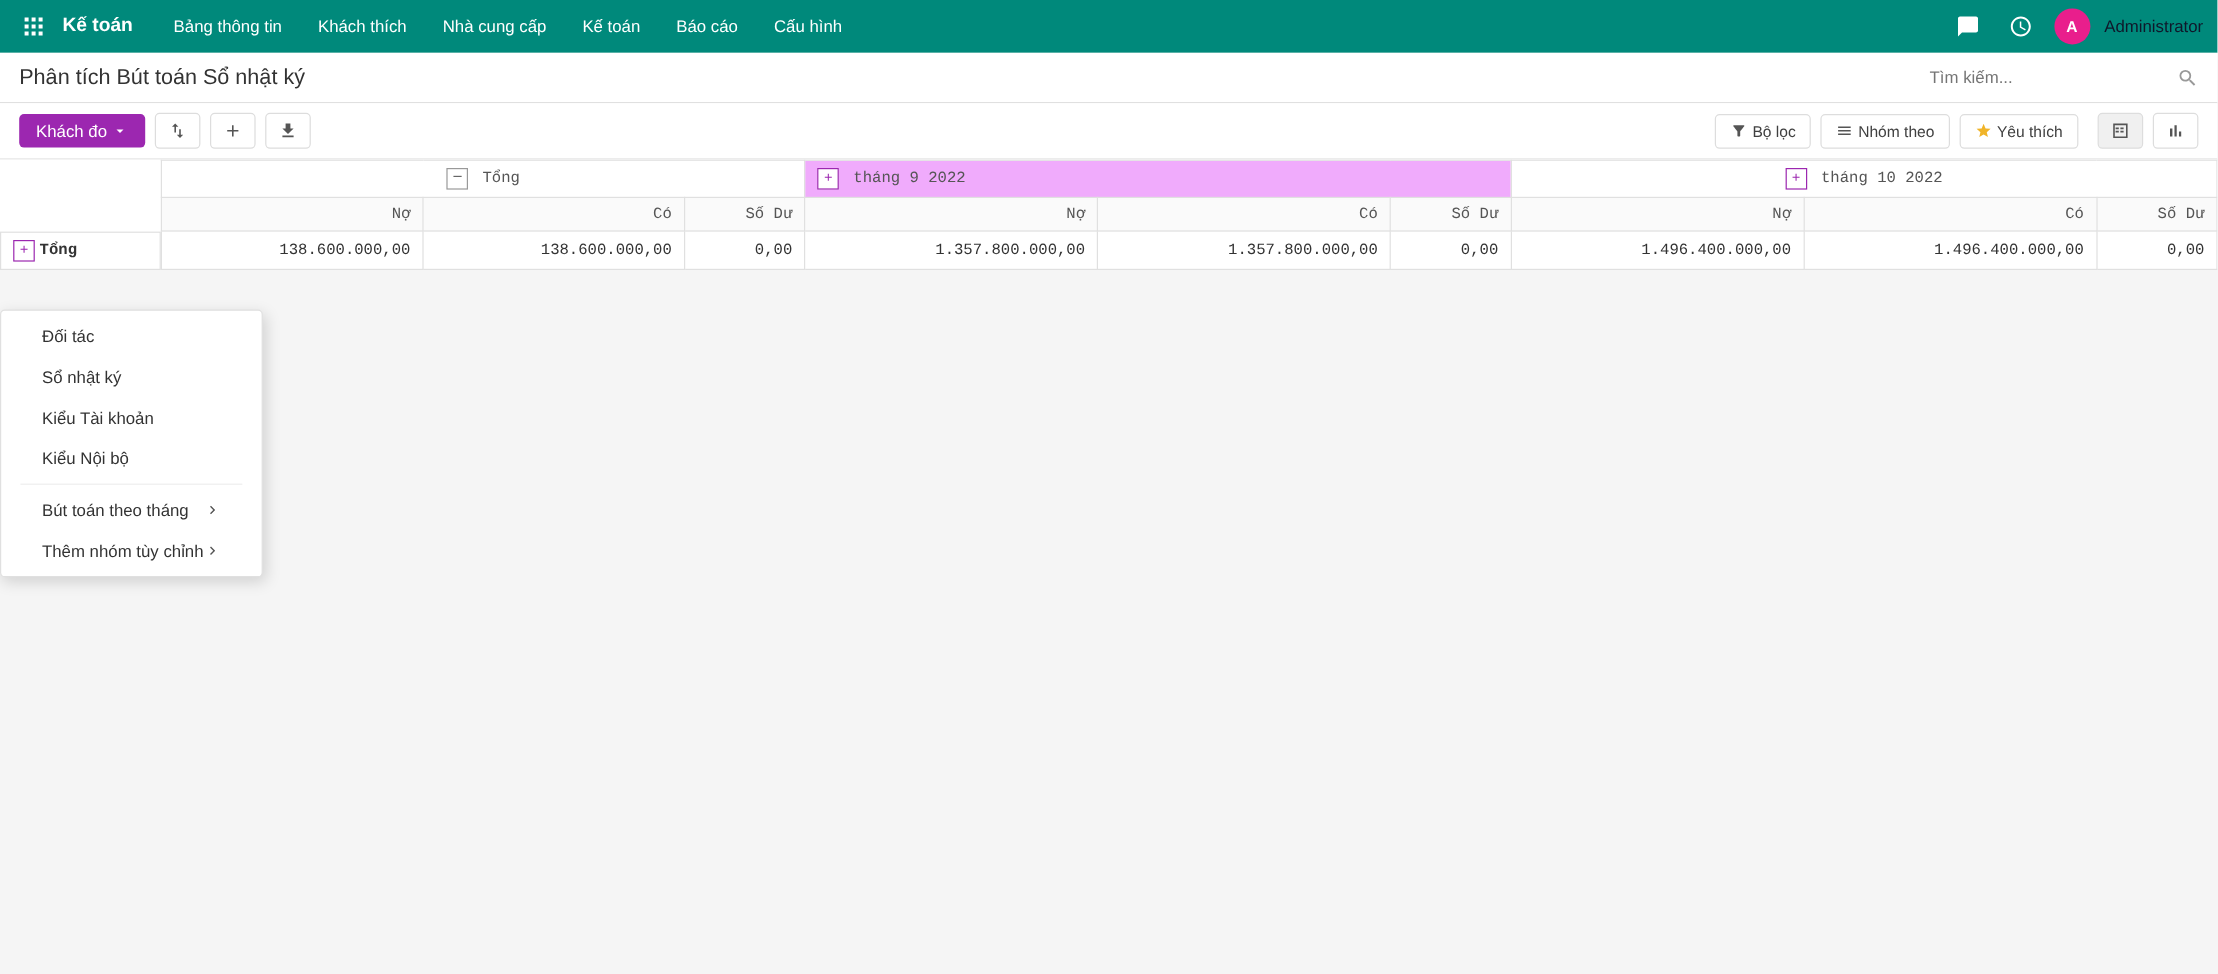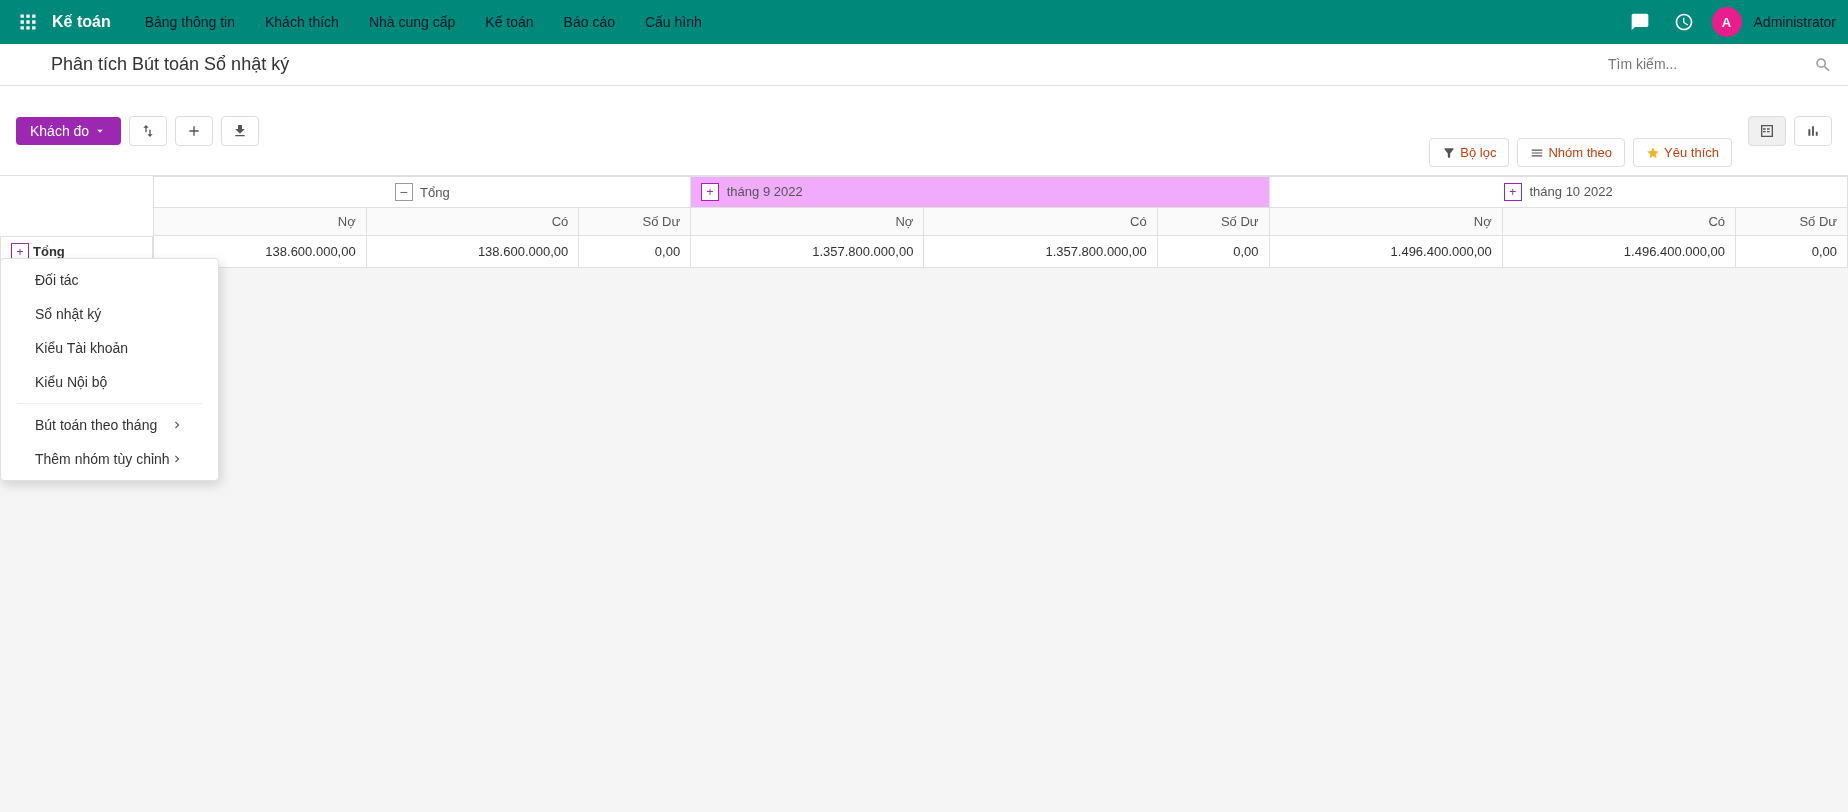--- a/index.html
+++ b/index.html
@@ -20,21 +20,21 @@
       width: 32px; height: 32px; cursor: pointer; margin-right: 4px;
     }
     .topnav-grid-icon svg { width: 20px; height: 20px; fill: white; }
     .topnav-appname {
       font-size: 16px; font-weight: bold; color: white; margin-right: 16px;
     }
     .topnav-menu {
       display: flex; gap: 2px; flex: 1;
     }
     .topnav-menu-item {
-      padding: 6px 14px; color: #0f172a; cursor: pointer; border-radius: 4px;
+      padding: 6px 14px; color: #ffffff; cursor: pointer; border-radius: 4px;
       font-size: 14px; white-space: nowrap;
     }
     .topnav-right {
       display: flex; align-items: center; gap: 12px; margin-left: auto;
     }
     .topnav-icon-btn {
       width: 32px; height: 32px; display: flex; align-items: center; justify-content: center;
       cursor: pointer; color: white; border-radius: 50%;
     }
     .avatar {
@@ -43,21 +43,21 @@
       color: white; font-weight: bold; font-size: 13px;
     }
     .topnav-username { color: #0f172a; font-size: 14px; }
 
     
     .subheader {
       background: white; padding: 10px 16px;
       display: flex; align-items: center; justify-content: space-between;
       border-bottom: 1px solid #e0e0e0;
     }
-    .page-title { font-size: 18px; font-weight: 500; color: #333; margin-left: 35px; }
+    .page-title { font-size: 18px; font-weight: 500; color: #333; }
     .subheader-right { display: flex; align-items: center; gap: 8px; }
     .search-box {
       display: flex; align-items: flex-start; border: none; background: transparent;
       gap: 6px;
     }
     .search-input {
       border: none; outline: none; font-size: 14px; color: #999;
       background: transparent; width: 200px;
     }
 
@@ -75,35 +75,35 @@
     .btn-icon {
       background: white; border: 1px solid #ddd;
       padding: 6px 10px; border-radius: 4px; cursor: pointer;
       display: flex; align-items: center; justify-content: center;
       color: #555;
     }
     .toolbar-right { margin-left: auto; display: flex; align-items: center; gap: 8px; }
     .filter-btn {
       display: flex; align-items: center; gap: 4px;
       padding: 6px 12px; border: 1px solid #ddd; border-radius: 4px;
-      background: white; cursor: pointer; font-size: 13px; color: #c2410c; margin-top: 44px;
+      background: white; cursor: pointer; font-size: 13px; color: #404040;
     }
     .view-btn {
       padding: 6px 10px; border: 1px solid #ddd; border-radius: 4px;
       background: white; cursor: pointer; color: #555;
       display: flex; align-items: center;
     }
     .view-btn.active { background: #f0f0f0; }
 
     
     .table-container {
       background: white; margin: 0; overflow: auto; position: relative;
     }
     table {
-      width: 100%; border-collapse: collapse; font-size: 13px;
+      width: 100%; border-collapse: collapse; font-size: 13px; font-family: Liberation Mono, monospace;
     }
     th, td {
       border: 1px solid #e0e0e0; padding: 6px 10px;
       white-space: nowrap;
     }
     th { background: #fafafa; font-weight: 500; text-align: center; color: #555; }
     td { color: #333; }
     .col-tong { font-weight: 600; }
     .expand-btn {
       display: inline-flex; align-items: center; justify-content: center;

